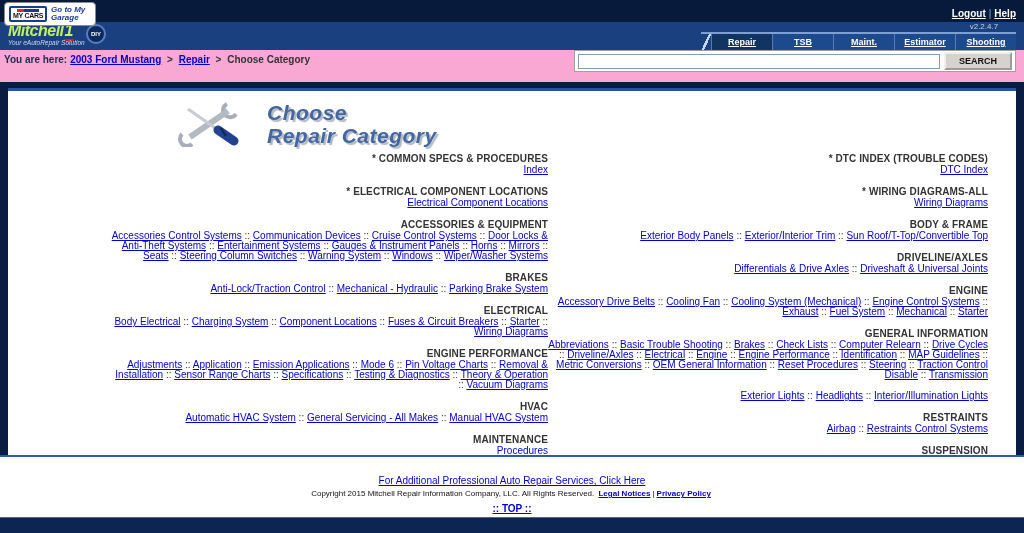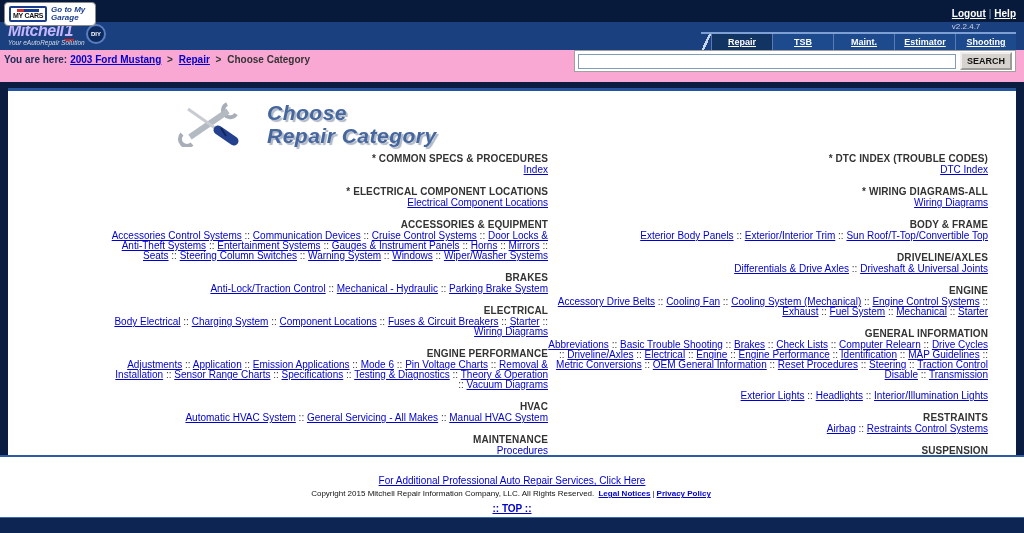--- a/index.html
+++ b/index.html
@@ -7,29 +7,29 @@
   body { font-family:"Liberation Sans", sans-serif; }
   .page { width:1024px; height:533px; position:relative; background:#0A1C40; overflow:hidden; display:flex; flex-direction:column; }
 
   
   .topbar { height:22px; background:#081A3C; position:relative; z-index:5; }
   .garage-badge { position:absolute; left:4px; top:2px; background:#fff; border:1px solid #8a8a8a; border-radius:4px; padding:2px 4px; display:flex; align-items:center; gap:4px; height:24px; cursor:pointer; }
   .plate { border:2px solid #1a3c8c; border-radius:2px; background:#fff; padding:0 2px; display:flex; flex-direction:column; align-items:center; }
   .plate-top { display:block; width:22px; height:3px; background:linear-gradient(90deg,#c33 0 30%,#1a3c8c 30% 100%); margin-top:1px; }
   .plate-txt { font-size:7px; font-weight:bold; color:#111; line-height:8px; letter-spacing:-0.3px; }
   .garage-label { font-size:8px; font-weight:bold; font-style:italic; color:#1a3c8c; line-height:8px; width:40px; }
-  .top-links { position:absolute; right:8px; top:3px; text-align:left; }
+  .top-links { position:absolute; right:8px; top:3px; text-align:center; }
   .top-links a { color:#fff; font-size:10px; font-weight:bold; text-decoration:underline; cursor:pointer; }
   .top-links .sep { color:#8fa4c8; font-size:10px; margin:0 3px; }
   .version { color:#c9d2e4; font-size:8px; margin-top:1px; }
 
   
   .logobar { height:28px; background:#1B4080; position:relative; z-index:4; }
   .logo { position:absolute; left:8px; top:1px; }
-  .logo-text { color:#c4b5fd; font-size:16px; font-weight:bold; font-style:italic; line-height:16px; letter-spacing:-0.5px; }
+  .logo-text { color:#bef264; font-size:16px; font-weight:bold; font-style:italic; line-height:16px; letter-spacing:-0.5px; }
   .logo-text .one { border-bottom:2px solid #cc2222; padding:0 1px; }
   .tagline { color:#cfd8e8; font-size:6.5px; font-style:italic; line-height:8px; }
   .diy-badge { position:absolute; left:86px; top:2px; width:20px; height:20px; border-radius:50%; background:#0d2a5e; border:2px solid #5a7fc0; color:#fff; font-size:6px; font-weight:bold; display:flex; align-items:center; justify-content:center; }
 
   .tabwrap { position:absolute; right:8px; bottom:-5px; display:flex; flex-direction:column; }
   .tabs { display:flex; border-top:2px solid #7e9fd4; }
   .slash { width:10px; background:linear-gradient(115deg, transparent 45%, #c9d6ea 45% 60%, #1B4080 60%); }
   .tab { width:61px; height:16px; background:#1D4A8C; color:#fff; font-size:9px; font-weight:bold; text-decoration:underline; display:flex; align-items:center; justify-content:center; border-left:1px solid #5a7ab5; cursor:pointer; }
   .tab.active { background:#123463; }
   .tabstrip { height:5px; background:#0D2A56; }
@@ -37,21 +37,21 @@
   
   .crumb-row { height:32px; background:#f9a8d4; font-size:10px; padding:4px 0 0 4px; color:#1a2c54; position:relative; z-index:3; }
   .crumb-prefix { font-weight:bold; color:#1a2c54; }
   .crumb-link { color:#0000CC; font-weight:bold; text-decoration:underline; cursor:pointer; margin:0 3px; }
   .crumb-sep { font-weight:bold; color:#333; }
   .crumb-current { font-weight:bold; color:#333; margin-left:3px; }
 
   
   .search-strip { position:absolute; top:50px; right:8px; width:442px; height:22px; background:#fff; border:1px solid #a0a0a0; display:flex; align-items:center; padding:0 3px; gap:4px; z-index:6; }
   .search-input { flex:1; height:15px; border:1px solid #7f9db9; font-size:10px; padding:0 2px; font-family:"Liberation Sans",sans-serif; }
-  .search-btn { height:18px; font-size:9px; font-weight:bold; background:#d6d3ce; border:2px outset #f0efed; padding:0 5px; cursor:pointer; font-family:"Liberation Sans",sans-serif; color:#111; }
+  .search-btn { height:18px; font-size:9px; font-weight:bold; background:#d6d3ce; border:2px outset #f0efed; padding:0 13px; cursor:pointer; font-family:"Liberation Sans",sans-serif; color:#111; }
 
   
   .content { flex:1; margin:6px 8px 0 8px; background:#fff; border-top:3px solid #24549E; overflow:hidden; }
   .title-graphic { display:flex; align-items:flex-start; margin:10px 0 6px 168px; gap:10px; }
   .title-text { font-size:21px; font-weight:bold; font-style:italic; color:#46679E; line-height:23px; text-shadow:2px 2px 1px #b0b8c6; letter-spacing:0.5px;margin-left:15px; }
 
   .columns { display:flex; padding-left:100px; }
   .col { width:440px;text-align:right; }
   .cat-section { margin-bottom:11px; }
   .cat-heading { font-size:10px; font-weight:bold; color:#333; line-height:11px; margin-bottom:1px; letter-spacing:0.1px; }

